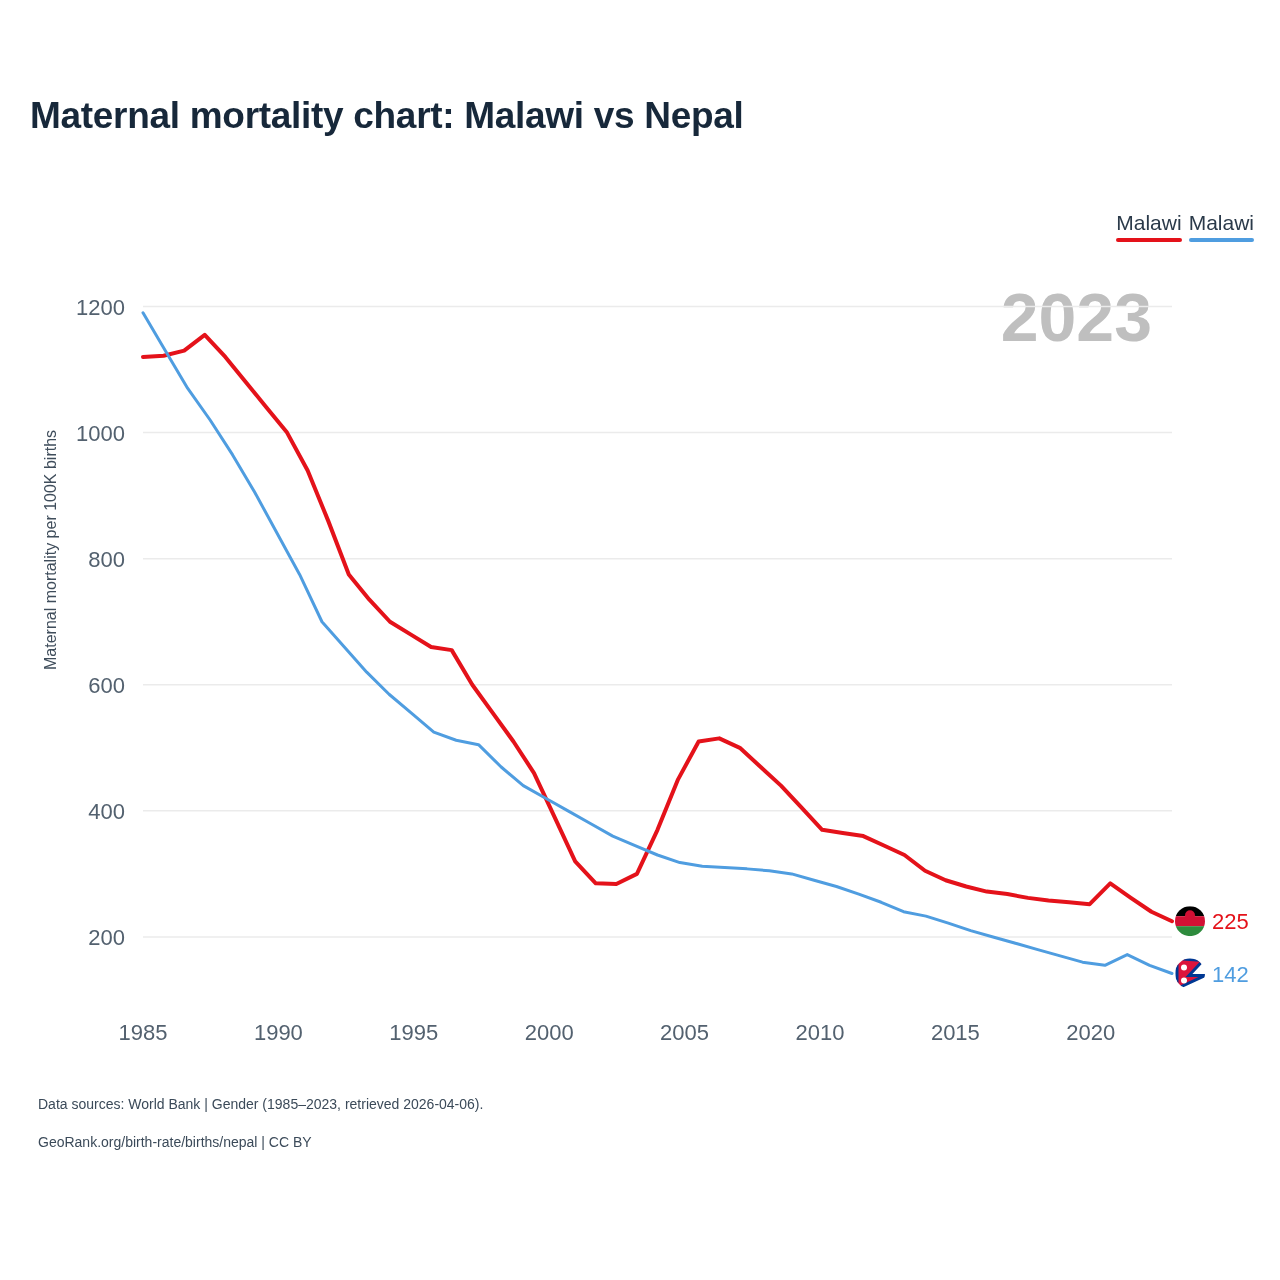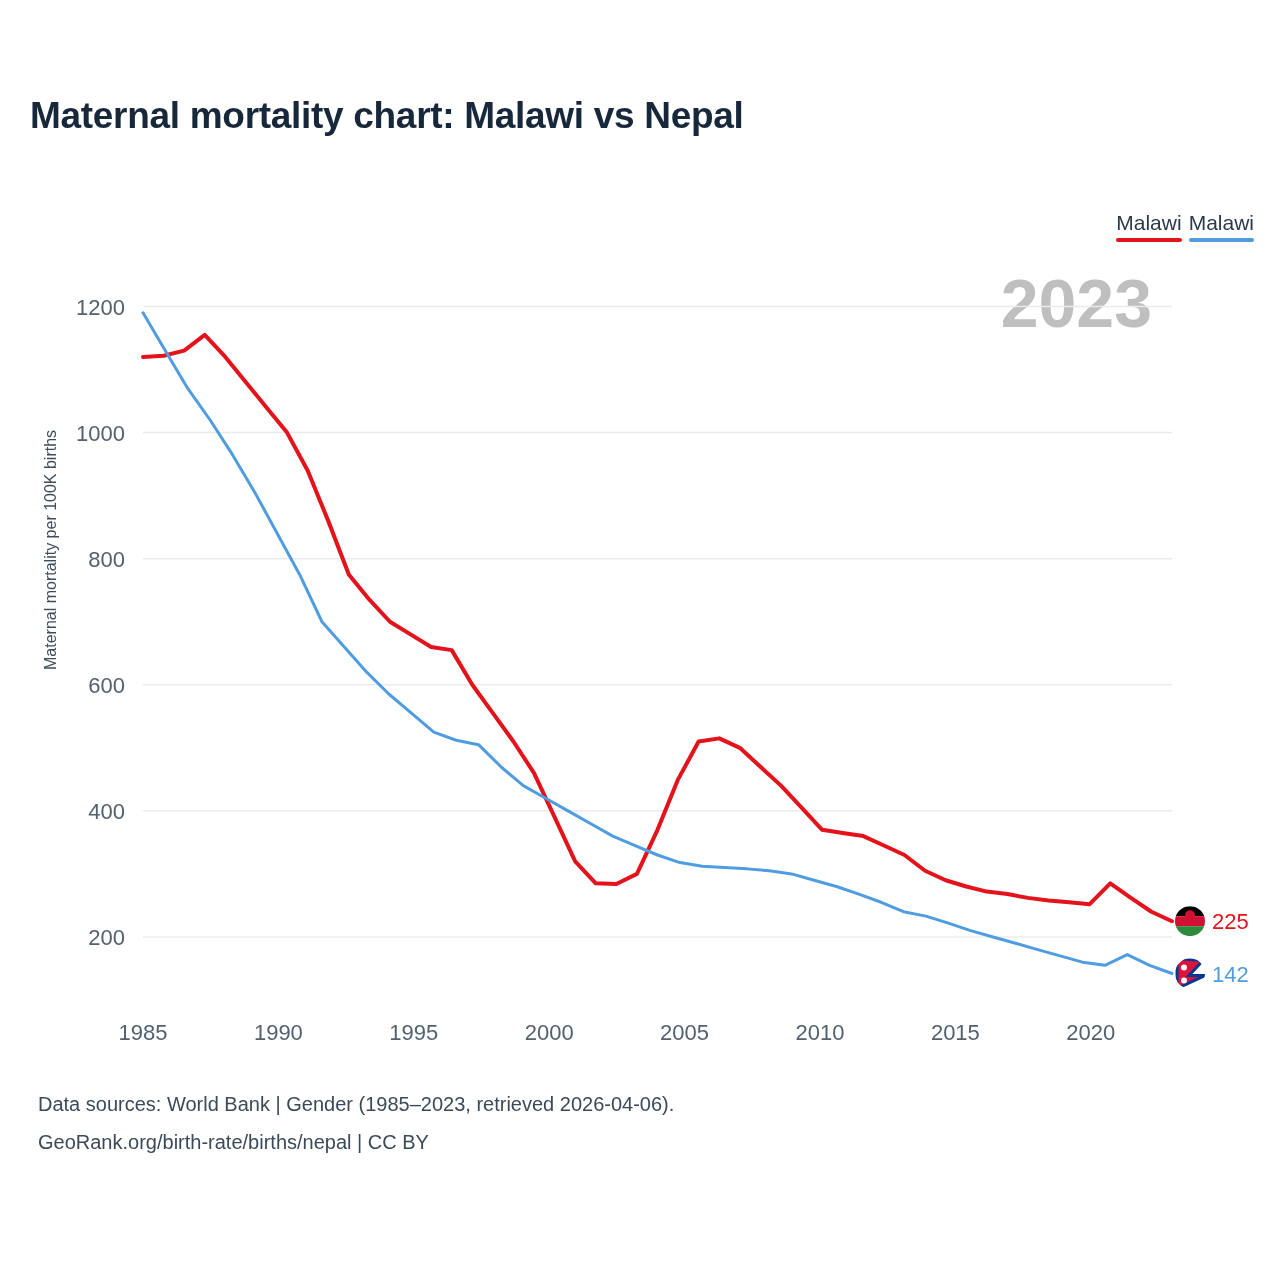--- a/index.html
+++ b/index.html
@@ -52,21 +52,21 @@
     width: 100%;
     margin-top: 3px;
     border-radius: 2px;
   }
   .legend-rule.malawi { background: #e4121a; }
   .legend-rule.nepal { background: #4f9de0; }
 
   .year-watermark {
     position: absolute;
     right: 128px;
-    top: 264px;
+    top: 278px;
     font-size: 68px;
     font-weight: bold;
     color: #bfbfbf;
     letter-spacing: 0px;
   }
 
   .ylabel {
     position: absolute;
     left: 30px;
     top: 430px;
@@ -91,21 +91,21 @@
     font-family: "Liberation Sans", sans-serif;
   }
   .end-value {
     font-size: 22px;
     font-family: "Liberation Sans", sans-serif;
   }
   .footer {
     position: absolute;
     left: 38px;
     top: 1085px;
-    font-size: 20px;
+    font-size: 14px;
     color: #3b4a59;
     line-height: 38px;
   }
   .footer div { white-space: nowrap; }
 </style>
 </head>
 <body>
 
 <div id="chart-root">
 

